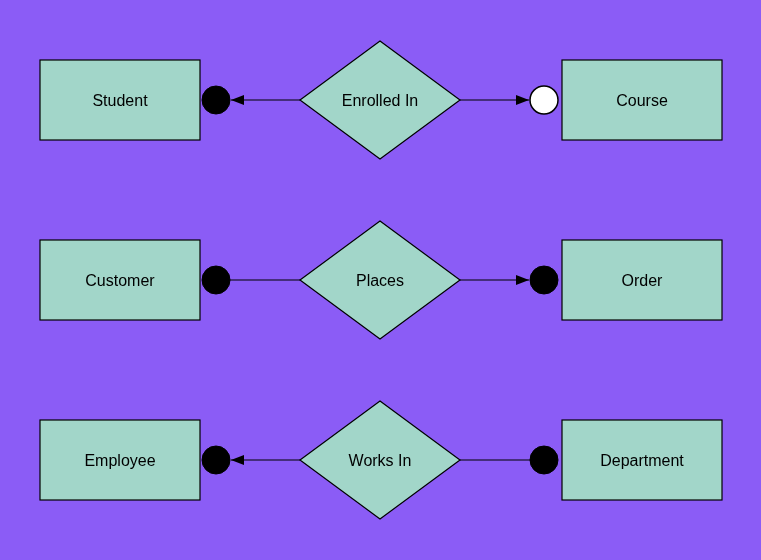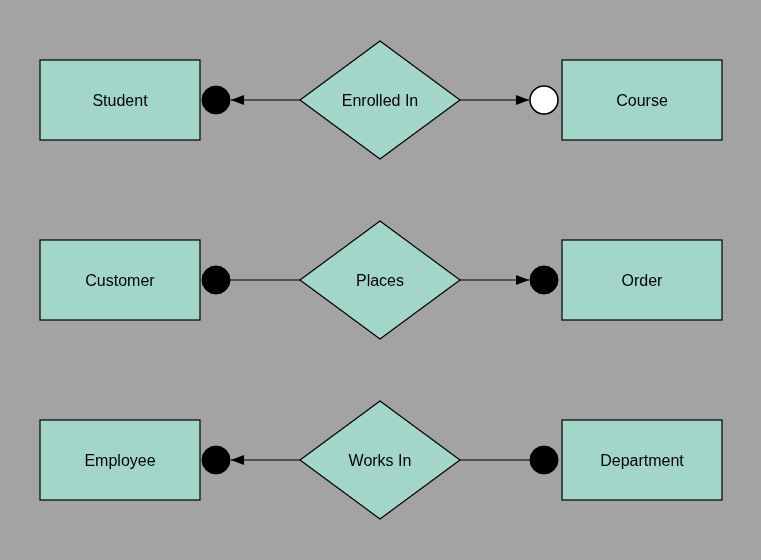--- a/index.html
+++ b/index.html
@@ -4,21 +4,21 @@
 <style>
   html, body {
     margin: 0;
     padding: 0;
     background: #ffffff;
   }
   .canvas-wrap {
     position: relative;
     width: 761px;
     height: 560px;
-    background: #a3a3a3;
+    background: #8b5cf6;
     overflow: hidden;
   }
   svg {
     display: block;
   }
   .entity-shape {
     stroke: #000000;
     stroke-width: 1.2;
   }
   .relationship-shape {

